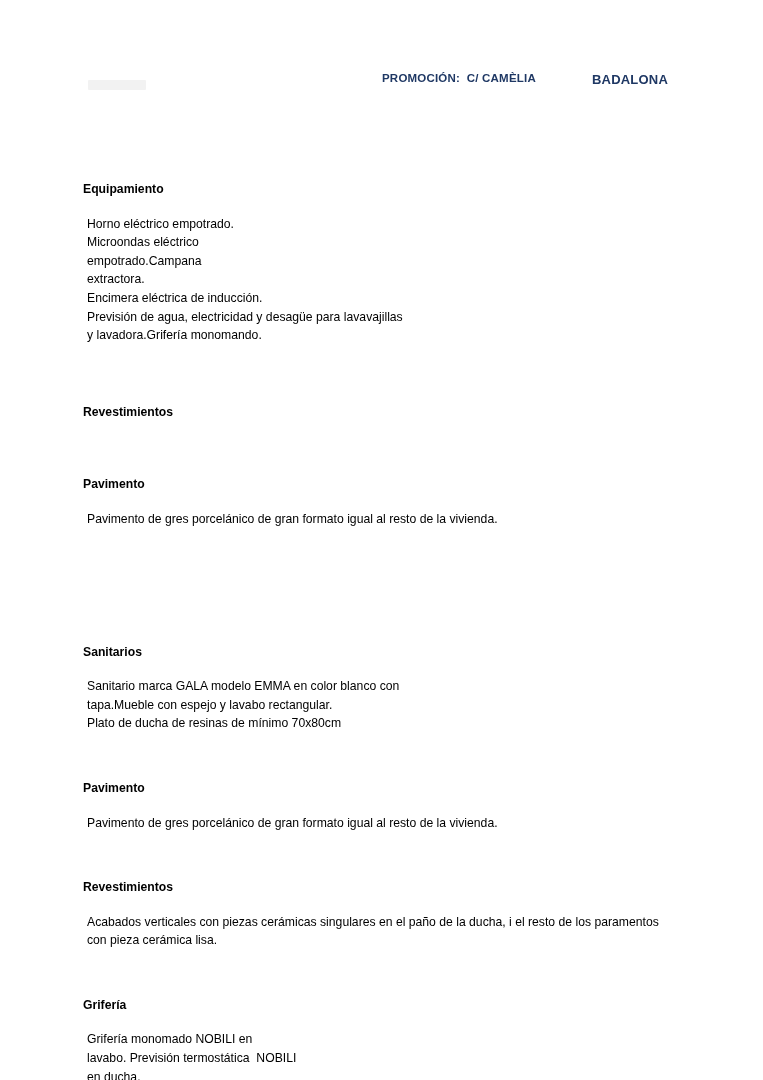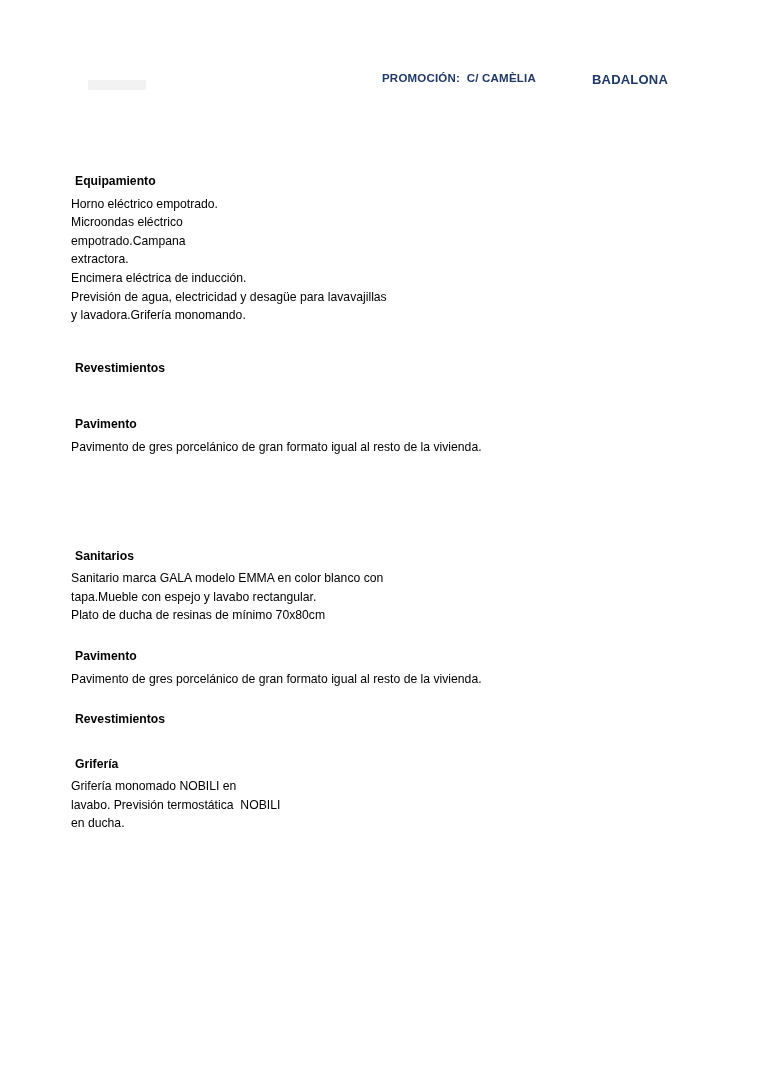--- a/index.html
+++ b/index.html
@@ -69,32 +69,32 @@
     top: 168px;
     width: 660px;
   }
   .block {
     margin: 0;
   }
   .heading {
     font-size: 12.2px;
     font-weight: bold;
     line-height: 18.6px;
-    margin: 4px;
+    margin: 12px;
     white-space: pre-wrap;
   }
   .heading.underline {
     font-weight: bold;
     text-decoration: underline;
   }
   .para {
     font-size: 12.2px;
     font-weight: normal;
     line-height: 18.6px;
-    margin: 0;
+    margin: 16px;
     white-space: pre-wrap;
   }
   .gap-sm { height: 18px; }
   .gap-md { height: 30px; }
   .gap-lg { height: 68px; }
 </style>
 </head>
 <body>
 
 <div class="page">
@@ -147,20 +147,22 @@
 
     <div class="block">
       <p class="heading">Pavimento</p>
       <p class="para">Pavimento de gres porcelánico de gran formato igual al resto de la vivienda.</p>
     </div>
 
     <div class="gap-sm"></div>
 
     <div class="block">
       <p class="heading">Revestimientos</p>
+      <p class="para">Acabados verticales con piezas cerámicas singulares en el paño de la ducha, i el resto de los paramentos
+con pieza cerámica lisa.</p>
     </div>
 
     <div class="gap-sm"></div>
 
     <div class="block">
       <p class="heading">Grifería</p>
       <p class="para">Grifería monomado NOBILI en
 lavabo. Previsión termostática  NOBILI
 en ducha.</p>
     </div>

